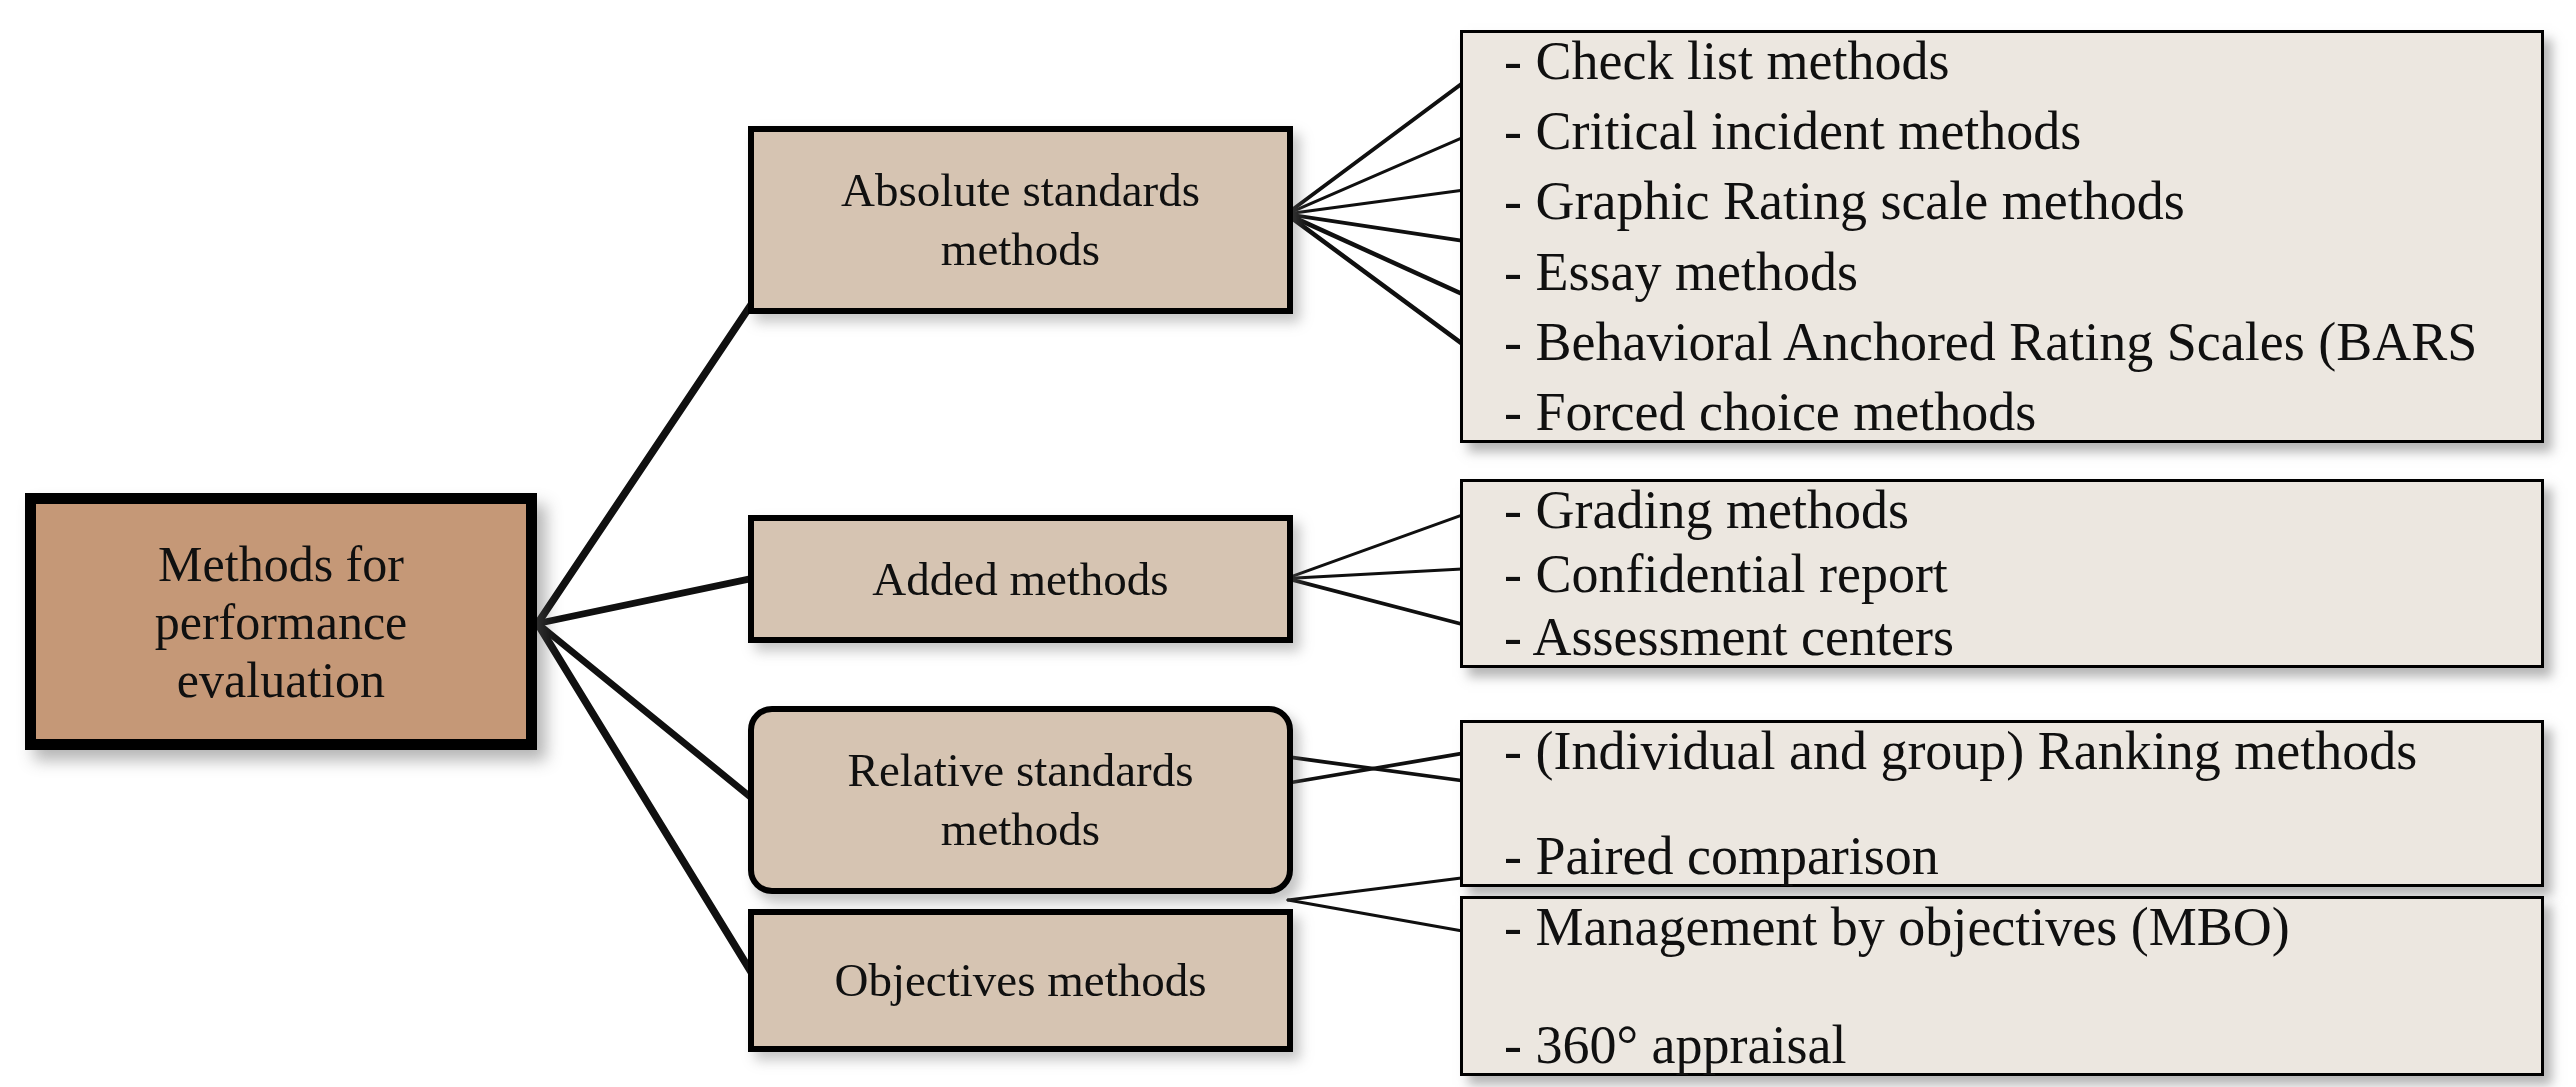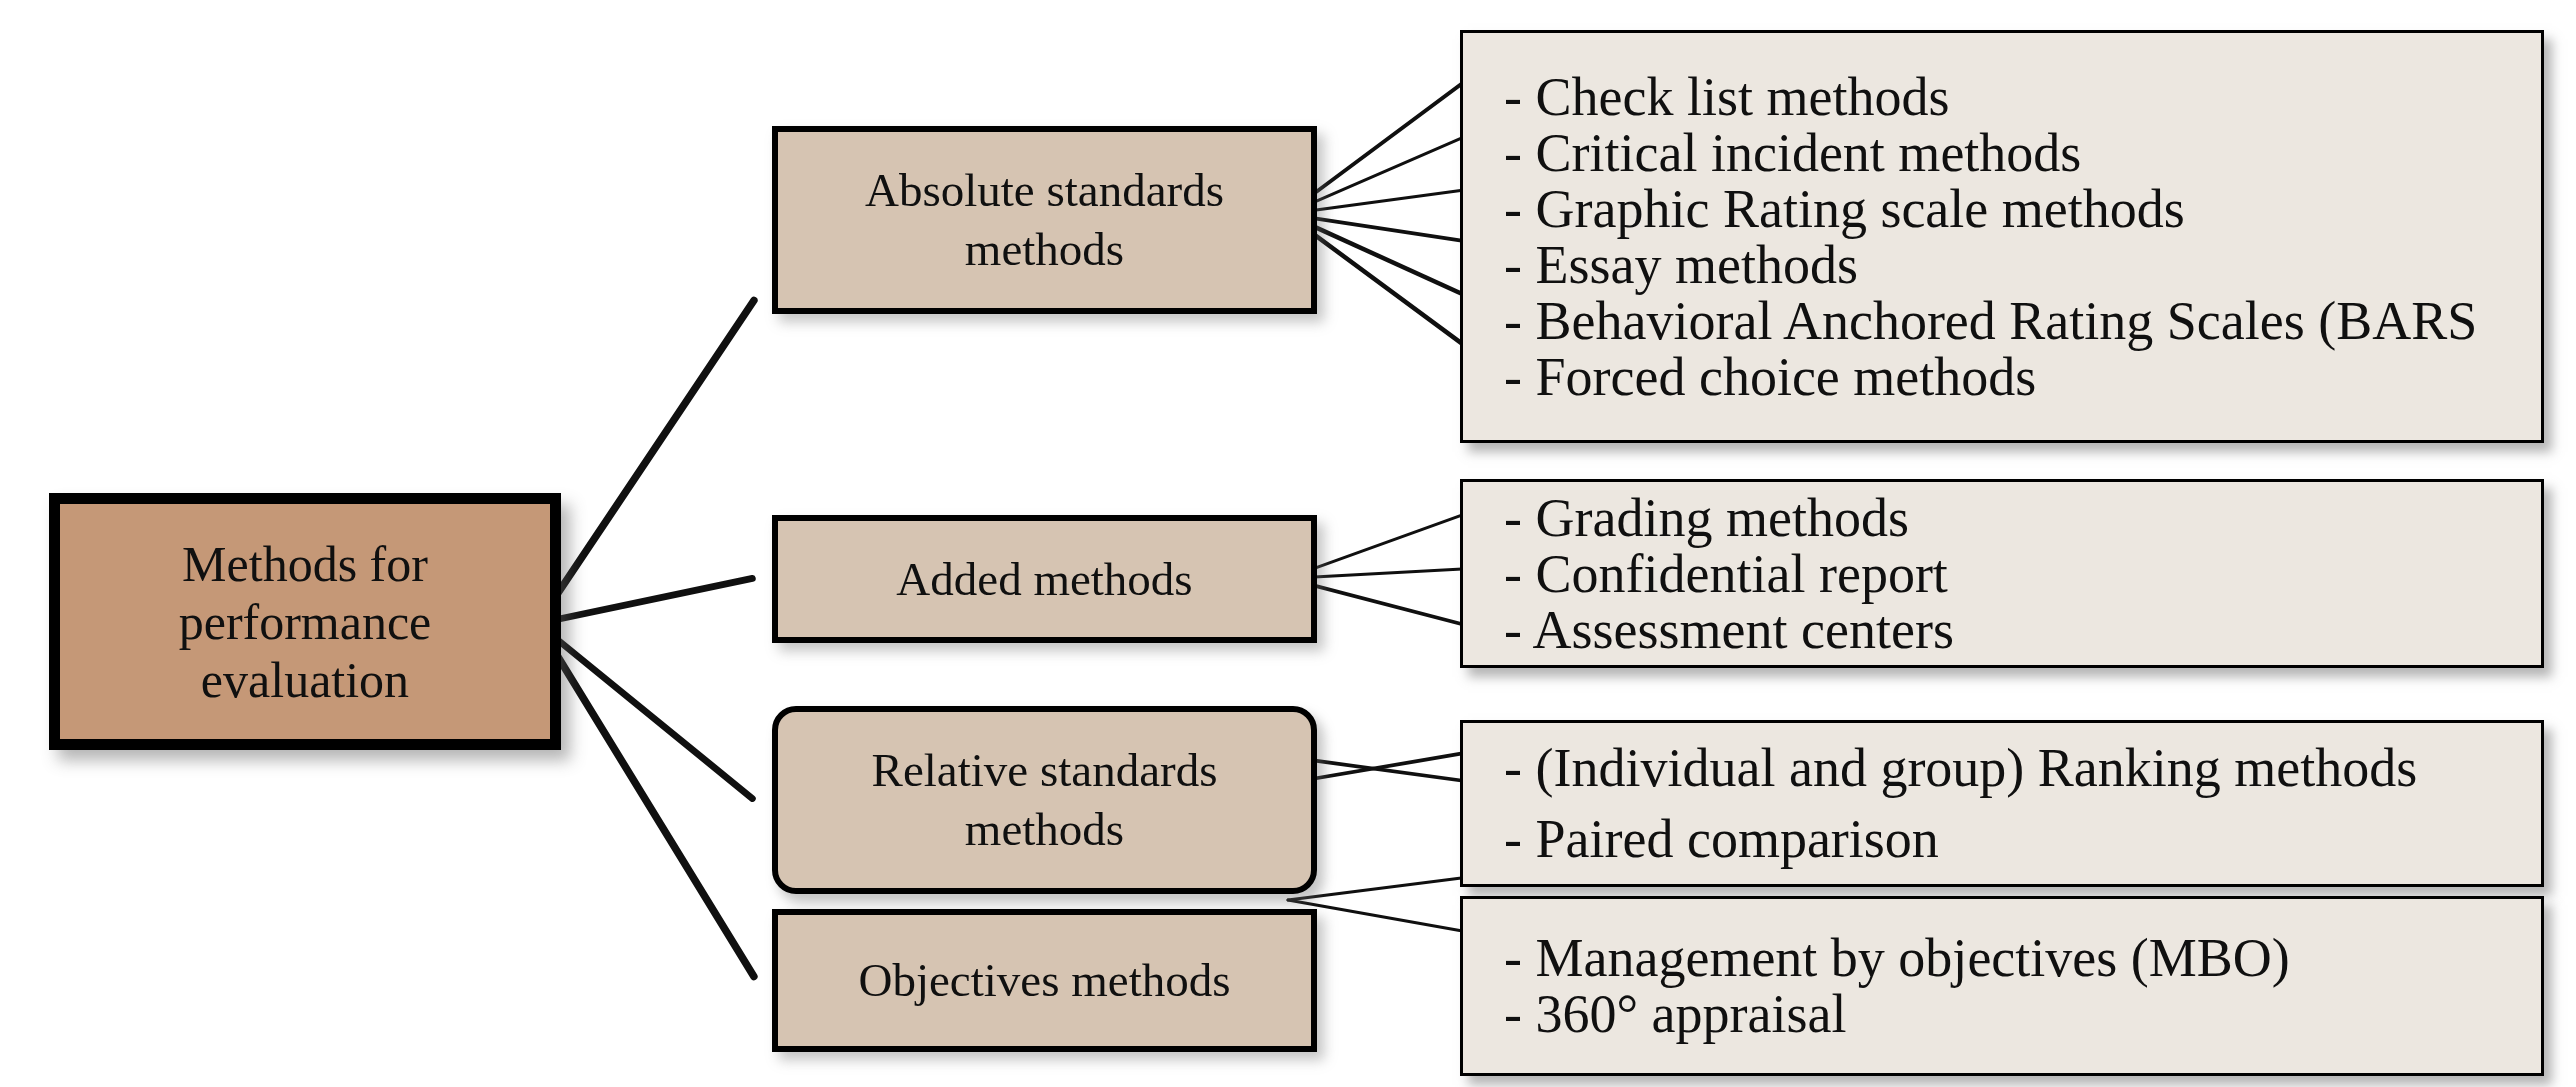--- a/index.html
+++ b/index.html
@@ -9,21 +9,20 @@
     background:#ffffff;
     font-family:"Liberation Serif", serif;
     color:#101010;
     overflow:hidden;
   }
   .connectors{position:absolute;left:0;top:0;width:2576px;height:1087px;}
   .box{
     position:absolute;box-sizing:border-box;
     display:flex;align-items:center;justify-content:center;
     text-align:center;
-    margin-left:24px;
   }
   .root-box{
     left:25px;top:493px;width:512px;height:257px;
     background:var(--root-fill,#c59877);
     border:11.3px solid var(--border,#000);
     box-shadow:9px 10.5px 15px rgba(90,90,90,.45);
     font-weight:normal;font-size:50px;line-height:58px;
   }
   .root-box .label{max-width:331px;}
   .branch-box{
@@ -37,21 +36,21 @@
   #branch-0{top:126px;height:188px;}
   #branch-1{top:515px;height:128px;}
   #branch-2{top:706px;height:188px;border-radius:24px;}
   #branch-3{top:909px;height:143px;}
   .list-box{
     position:absolute;box-sizing:border-box;
     left:1460px;width:1084px;
     background:var(--list-fill,#ece7e0);
     border:3px solid var(--border,#000);
     box-shadow:7.5px 9px 10.5px rgba(110,110,110,.5);
-    display:flex;flex-direction:column;justify-content:center;align-items:flex-start;
+    display:flex;flex-direction:column;justify-content:space-between;align-items:flex-start;
     padding-left:41px;
     font-size:54px;line-height:56px;text-align:left;
   }
   #list-0{top:30px;height:413px;}
   #list-1{top:479px;height:189px;}
   #list-2{top:720px;height:167px;gap:15px;}
   #list-3{top:896px;height:180px;}
   .list-item{white-space:nowrap;}
   svg line{stroke:var(--line,#101010);stroke-linecap:round;}
 </style>

